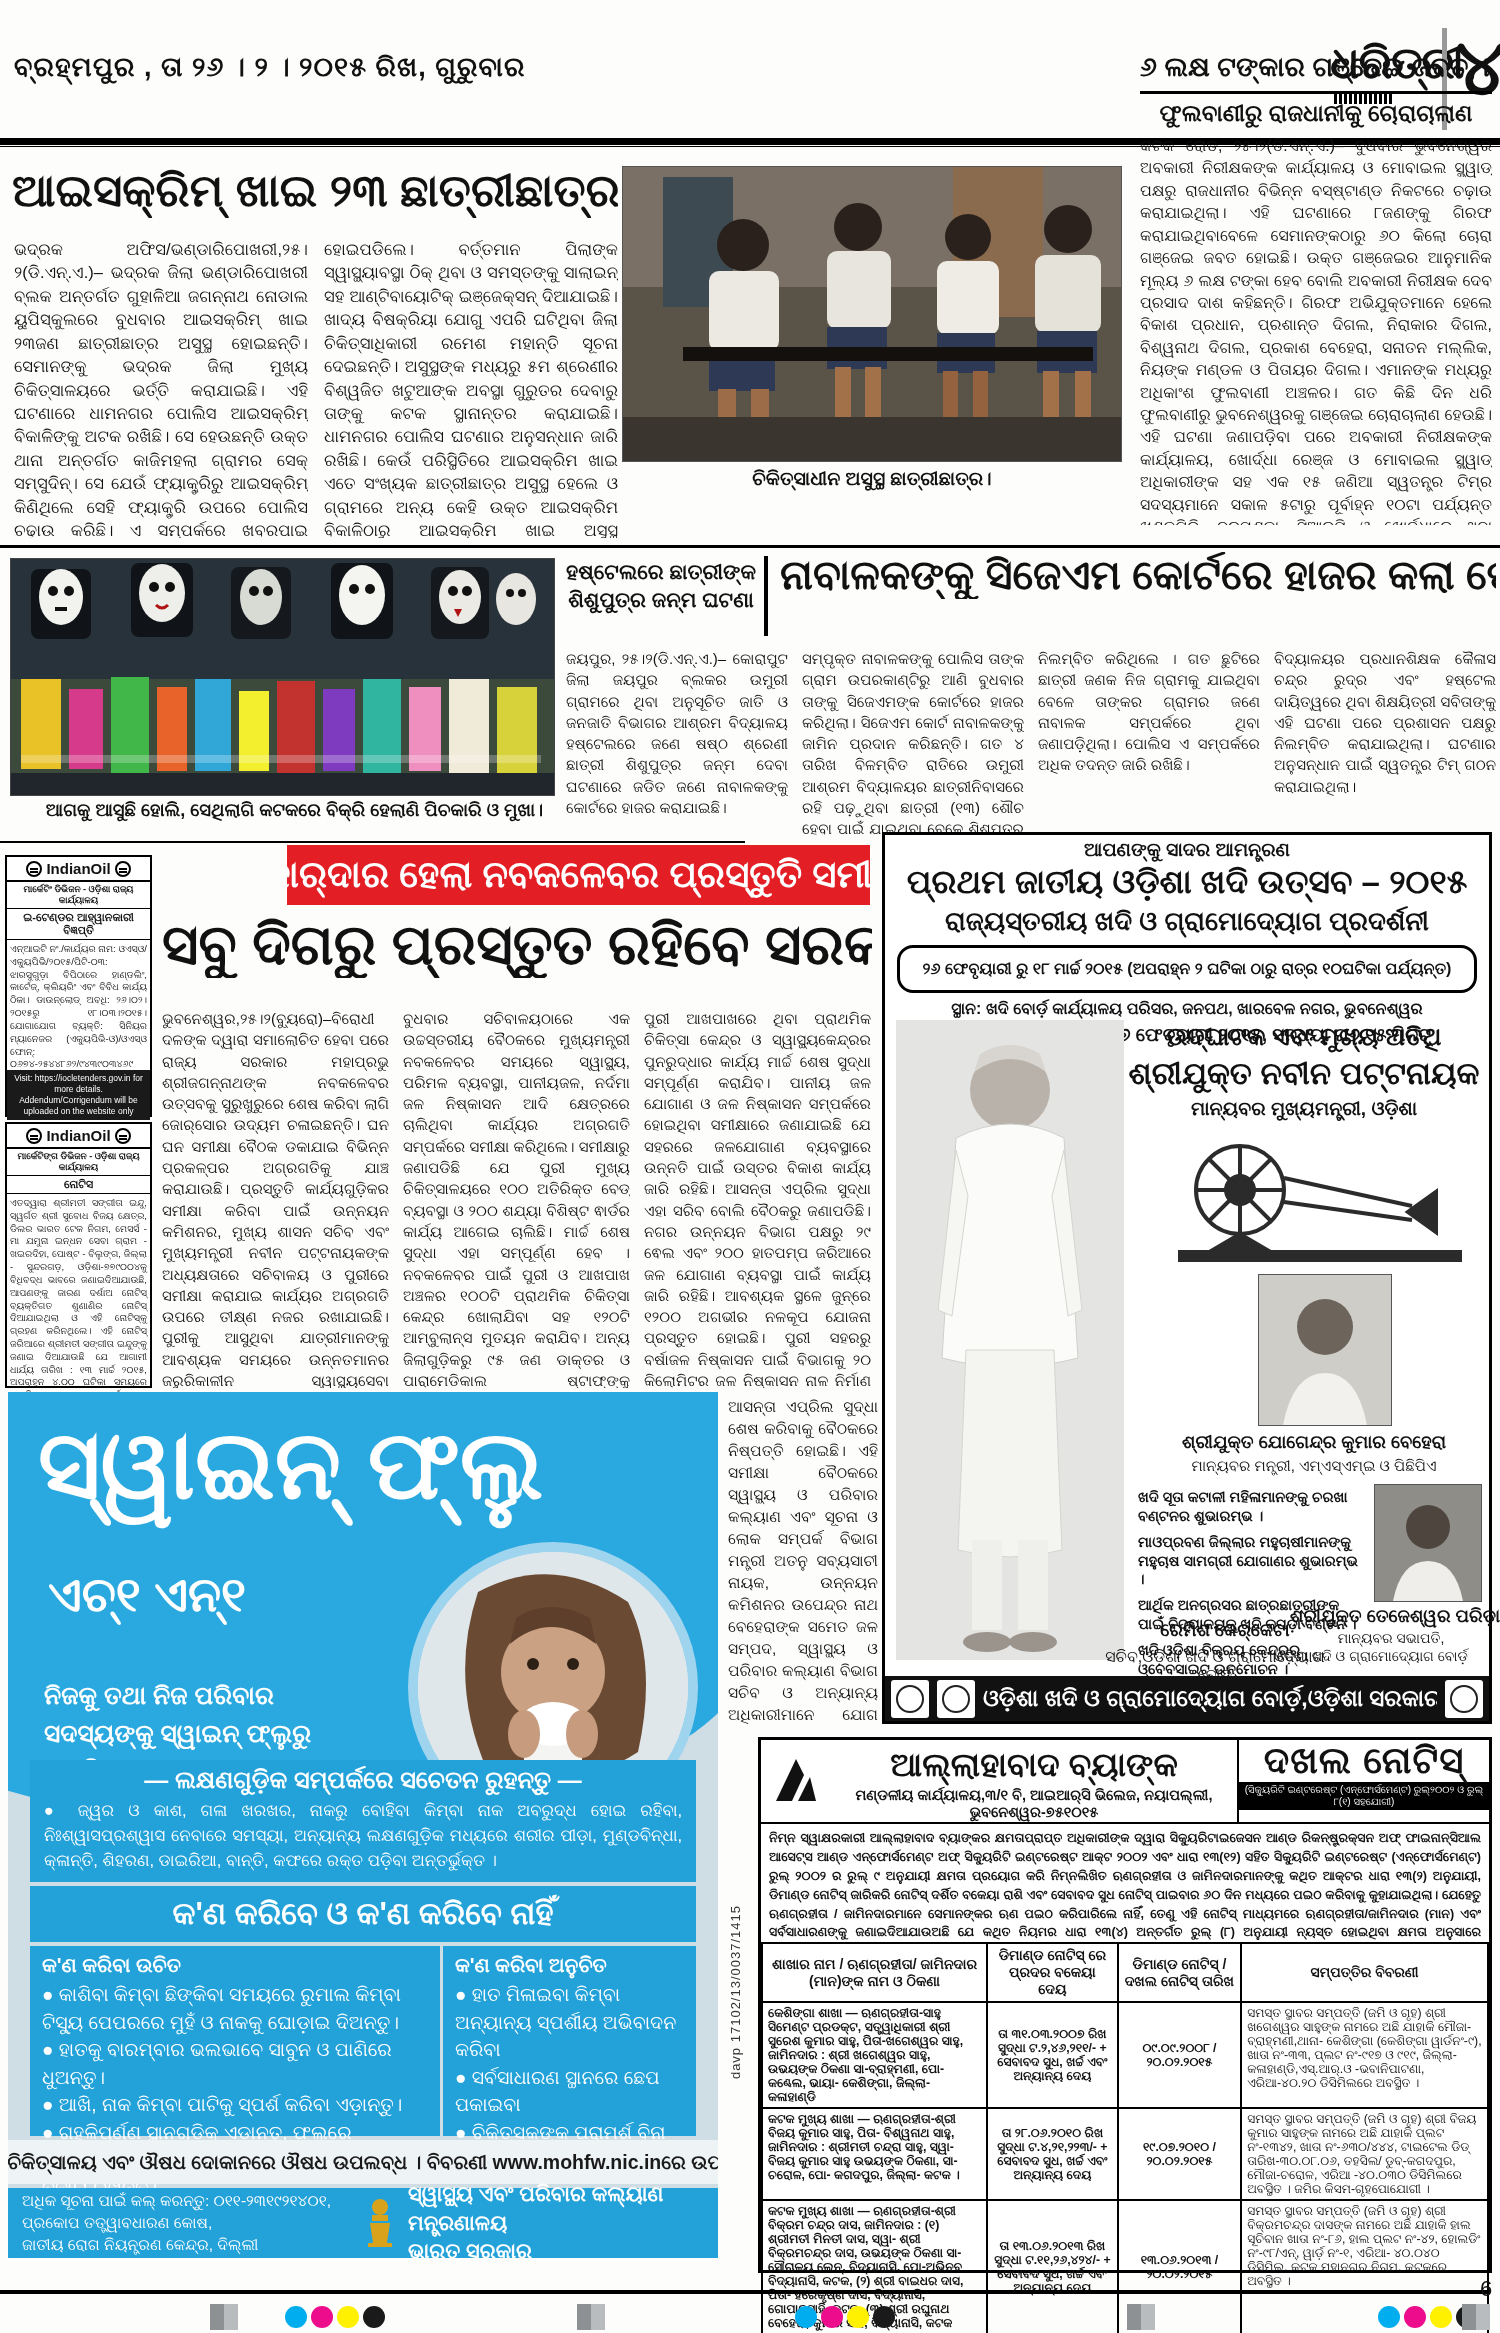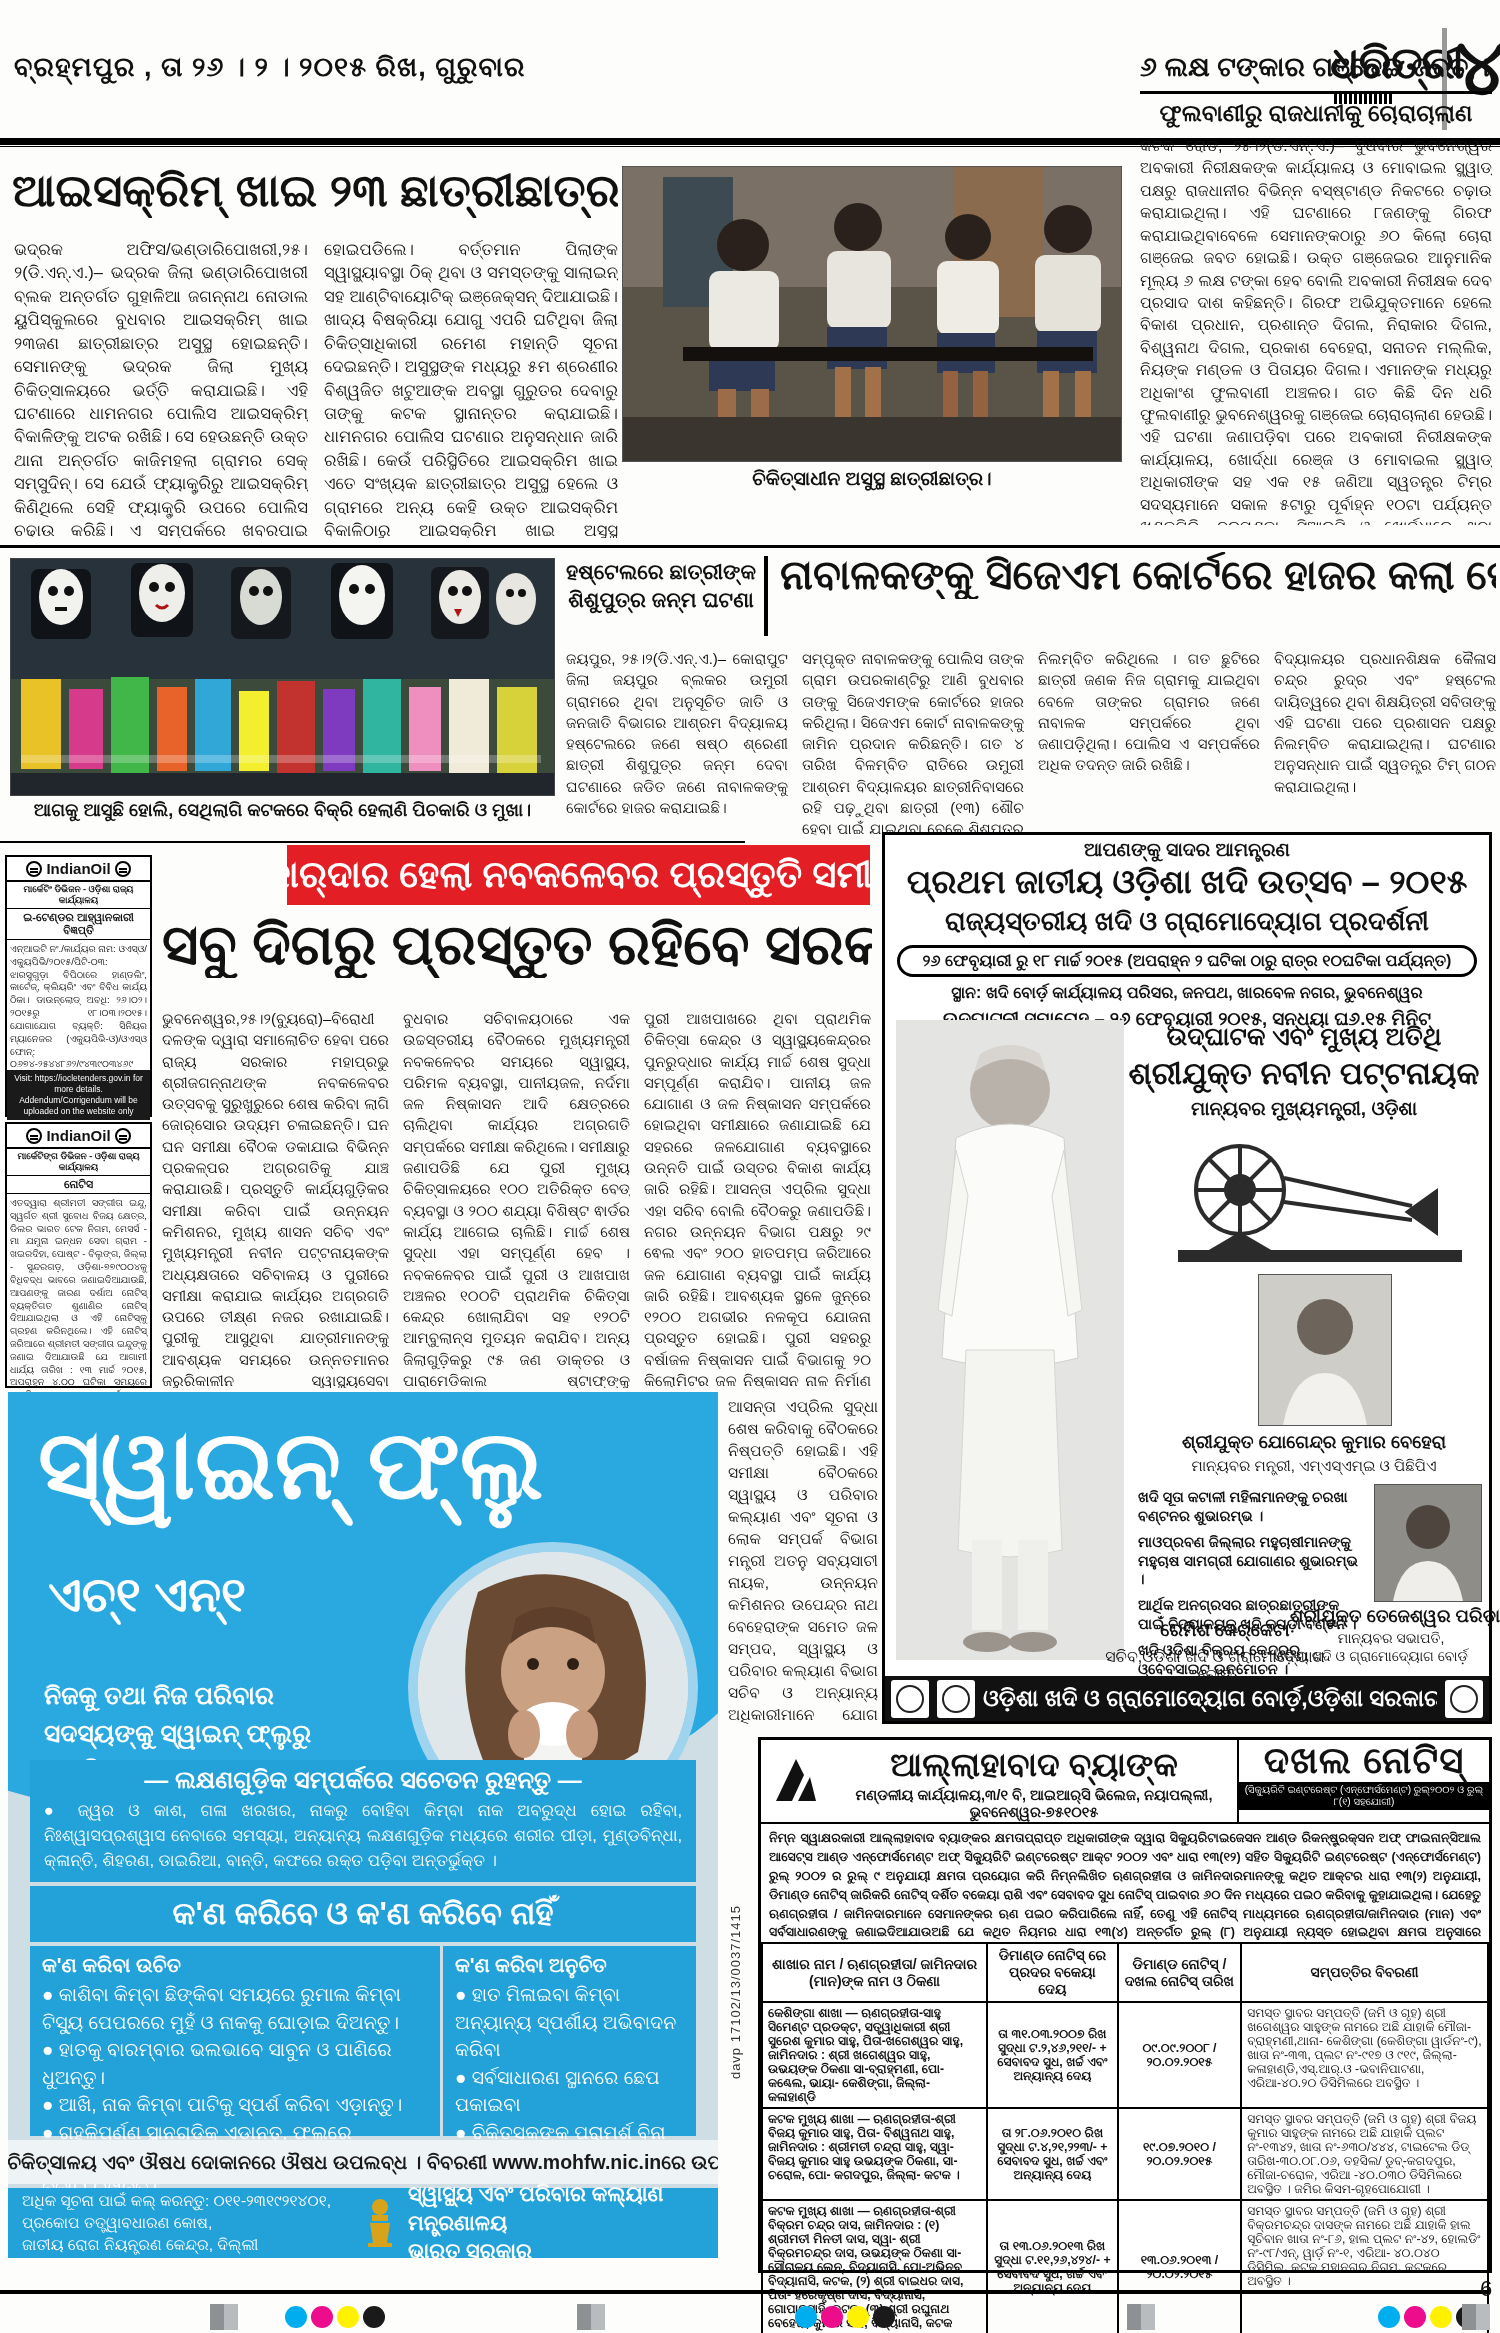--- a/index.html
+++ b/index.html
@@ -29,21 +29,21 @@
   
   #artB { left:1140px; top:52px; width:352px; }
   #artB-head { font-size:27px; font-weight:bold; white-space:nowrap; overflow:hidden; border-bottom:3px solid #000; padding-bottom:8px; }
   #artB-sub { font-size:23px; font-weight:bold; text-align:center; padding:6px 0 8px 0; }
   #artB-body { font-size:15.8px; height:390px; }
 
   #mid-rule { left:0; top:545px; width:1500px; height:3px; background:#000; }
 
   
   #photoB { left:10px; top:558px; width:545px; height:238px; border:1px solid #444; overflow:hidden; }
-  #photoB-cap { left:10px; top:800px; width:545px; font-size:18px; font-weight:bold; }
+  #photoB-cap { left:22px; top:800px; width:545px; font-size:18px; font-weight:bold; }
   #left-rule2 { left:0; top:841px; width:745px; height:2px; background:#000; }
 
   
   #artC-kicker { left:566px; top:558px; width:190px; font-size:21px; font-weight:bold; line-height:1.35; }
   #artC-bar { left:764px; top:556px; width:4px; height:80px; background:#000; }
   #artC-head { left:780px; top:552px; width:716px; font-size:41px; font-weight:bold; white-space:nowrap; overflow:hidden; }
   #artC-cols { left:566px; top:648px; width:930px; height:188px; display:flex; gap:14px; }
   #artC-cols .col { width:222px; height:188px; font-size:15px; }
 
   
@@ -68,21 +68,21 @@
   #artD-cols .col { width:227px; height:380px; font-size:15px; }
 
   
   #artD-cont { left:728px; top:1396px; width:150px; height:334px; font-size:15.5px; }
 
   
   #khadi { left:882px; top:832px; width:610px; height:892px; border:3px solid #000; background:#fff; overflow:hidden; }
   #khadi .invite { font-size:19px; font-weight:bold; text-align:center; margin-top:4px; }
   #khadi .title { font-size:33px; font-weight:bold; text-align:center; margin-top:2px; white-space:nowrap; }
   #khadi .subtitle { font-size:26px; font-weight:bold; text-align:center; margin-top:4px; }
-  #khadi .datepill { margin:8px auto 0 auto; width:96%; border:3px solid #000; border-radius:16px; font-size:16px; font-weight:bold; text-align:center; padding:4px 2px; }
+  #khadi .datepill { margin:8px auto 0 auto; width:96%; border:3px solid #000; border-radius:16px; font-size:16px; font-weight:bold; text-align:center; padding:12px 2px; }
   #khadi .venue { font-size:16px; font-weight:bold; text-align:center; margin-top:7px; }
   #khadi .inaug { font-size:18.5px; font-weight:bold; text-align:center; margin-top:6px; }
   #kh-guest-label { left:1120px; top:1022px; width:368px; font-size:25px; font-weight:bold; text-align:center; }
   #kh-guest-name { left:1120px; top:1056px; width:368px; font-size:31px; font-weight:bold; text-align:center; white-space:nowrap; }
   #kh-guest-role { left:1120px; top:1098px; width:368px; font-size:19px; font-weight:bold; text-align:center; }
   #kh-naveen { left:896px; top:1020px; width:228px; height:640px; background:#e8e8e6; overflow:hidden; }
   #kh-charkha { left:1150px; top:1128px; width:330px; height:136px; }
   #kh-port1 { left:1258px; top:1274px; width:134px; height:152px; border:1px solid #555; }
   #kh-min-name { left:1136px; top:1432px; width:356px; font-size:18px; font-weight:bold; text-align:center; white-space:nowrap; }
   #kh-min-role { left:1136px; top:1457px; width:356px; font-size:15px; text-align:center; }

